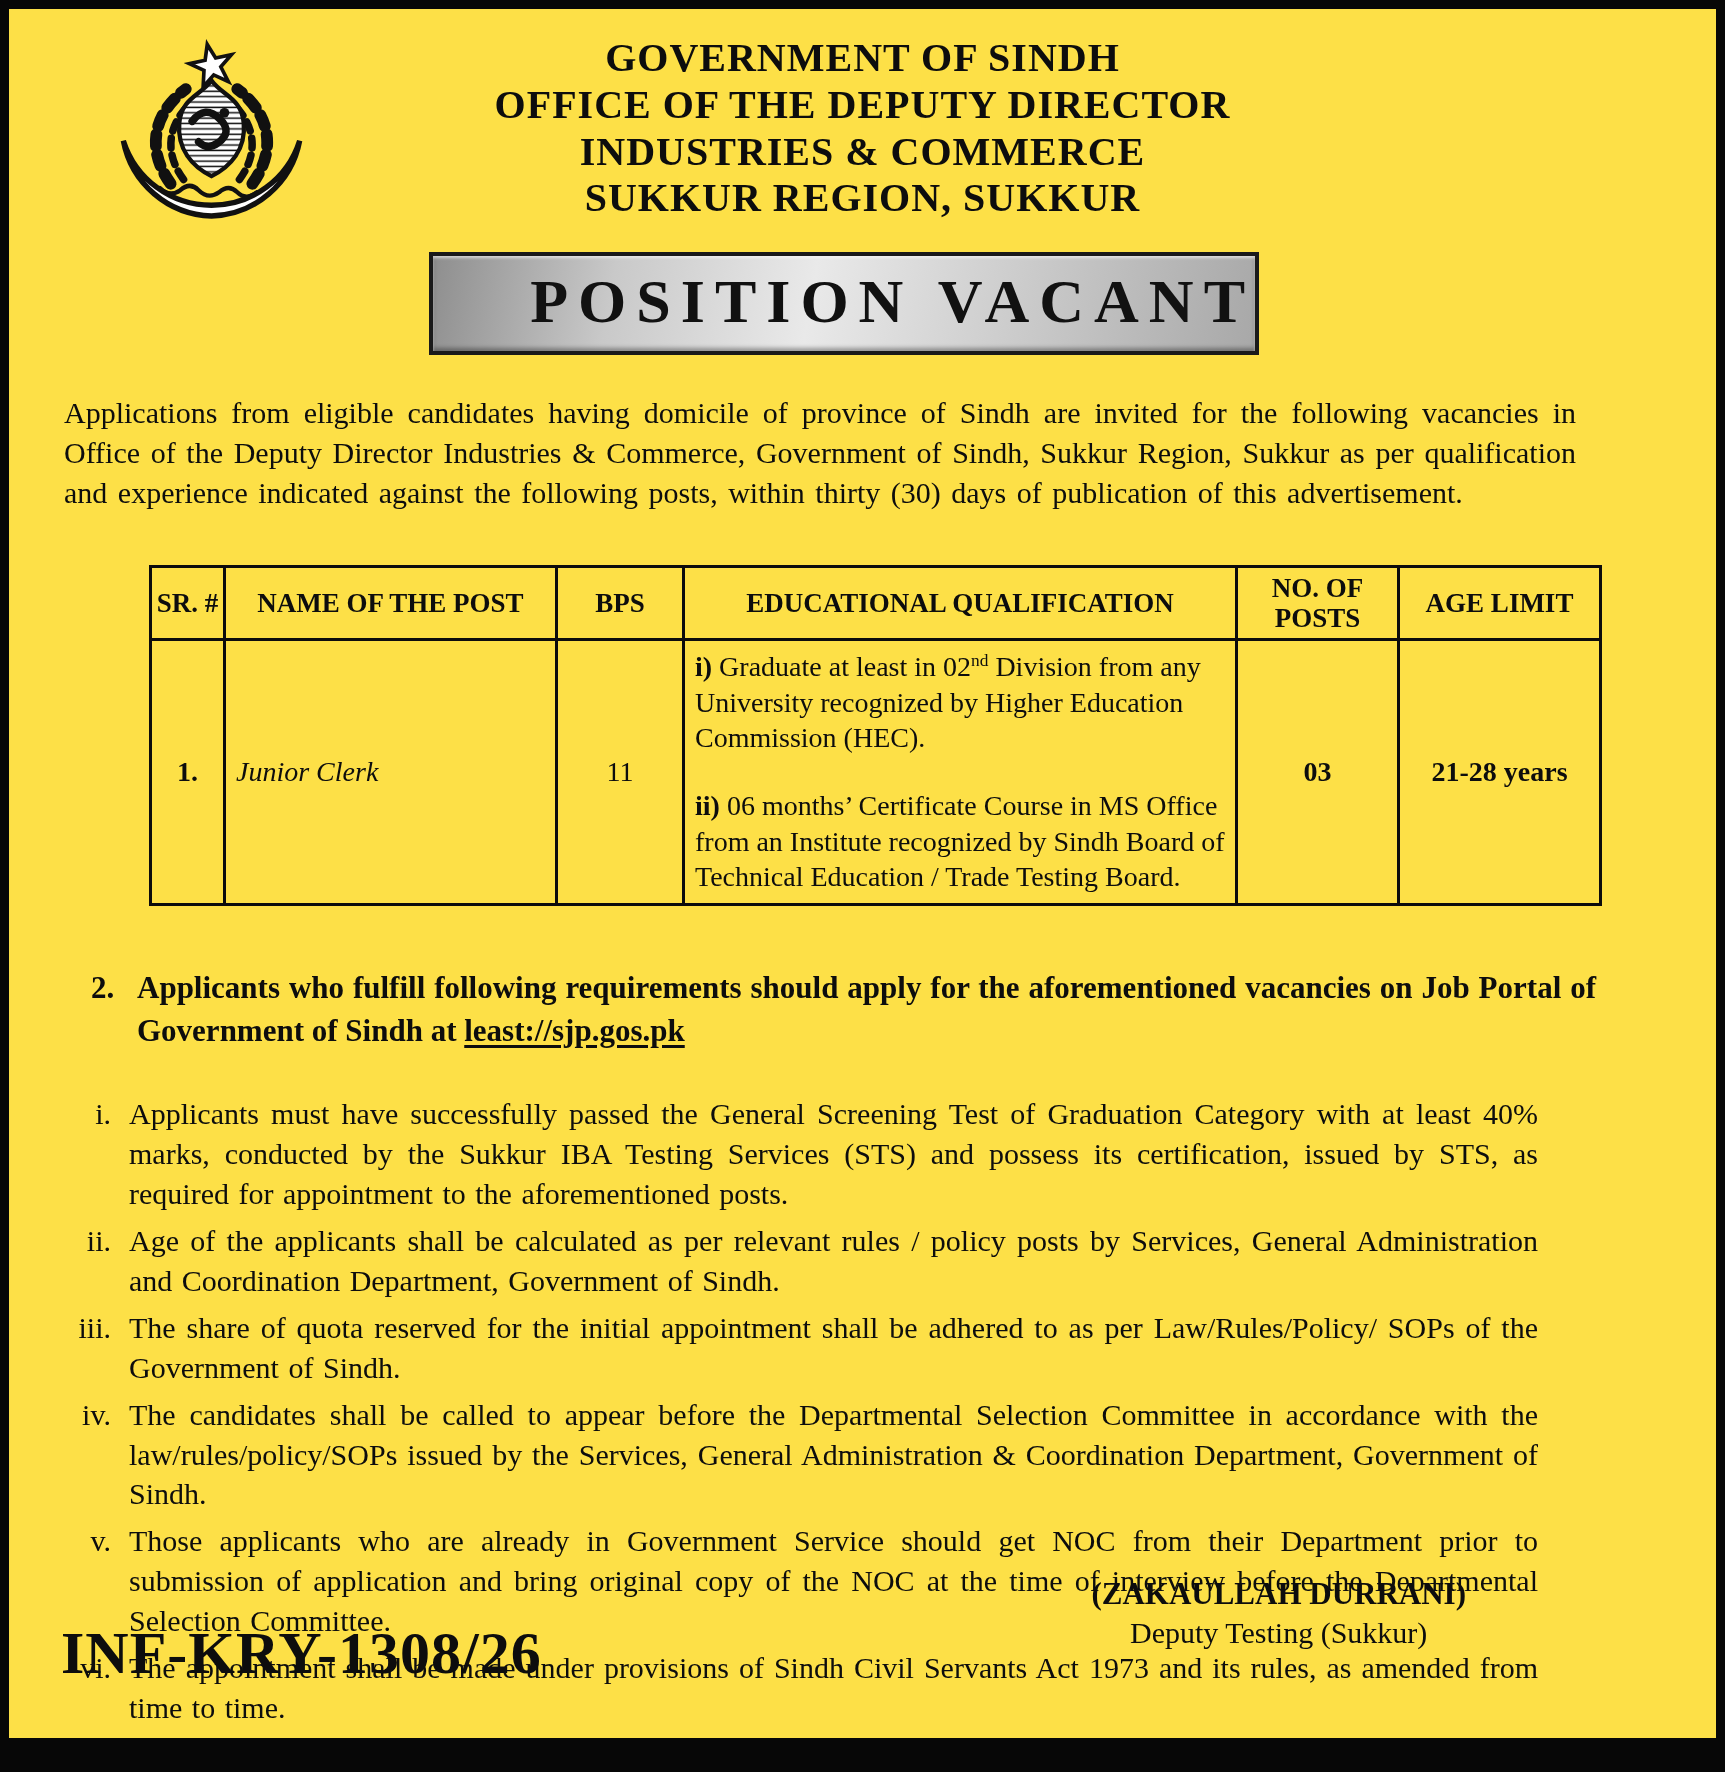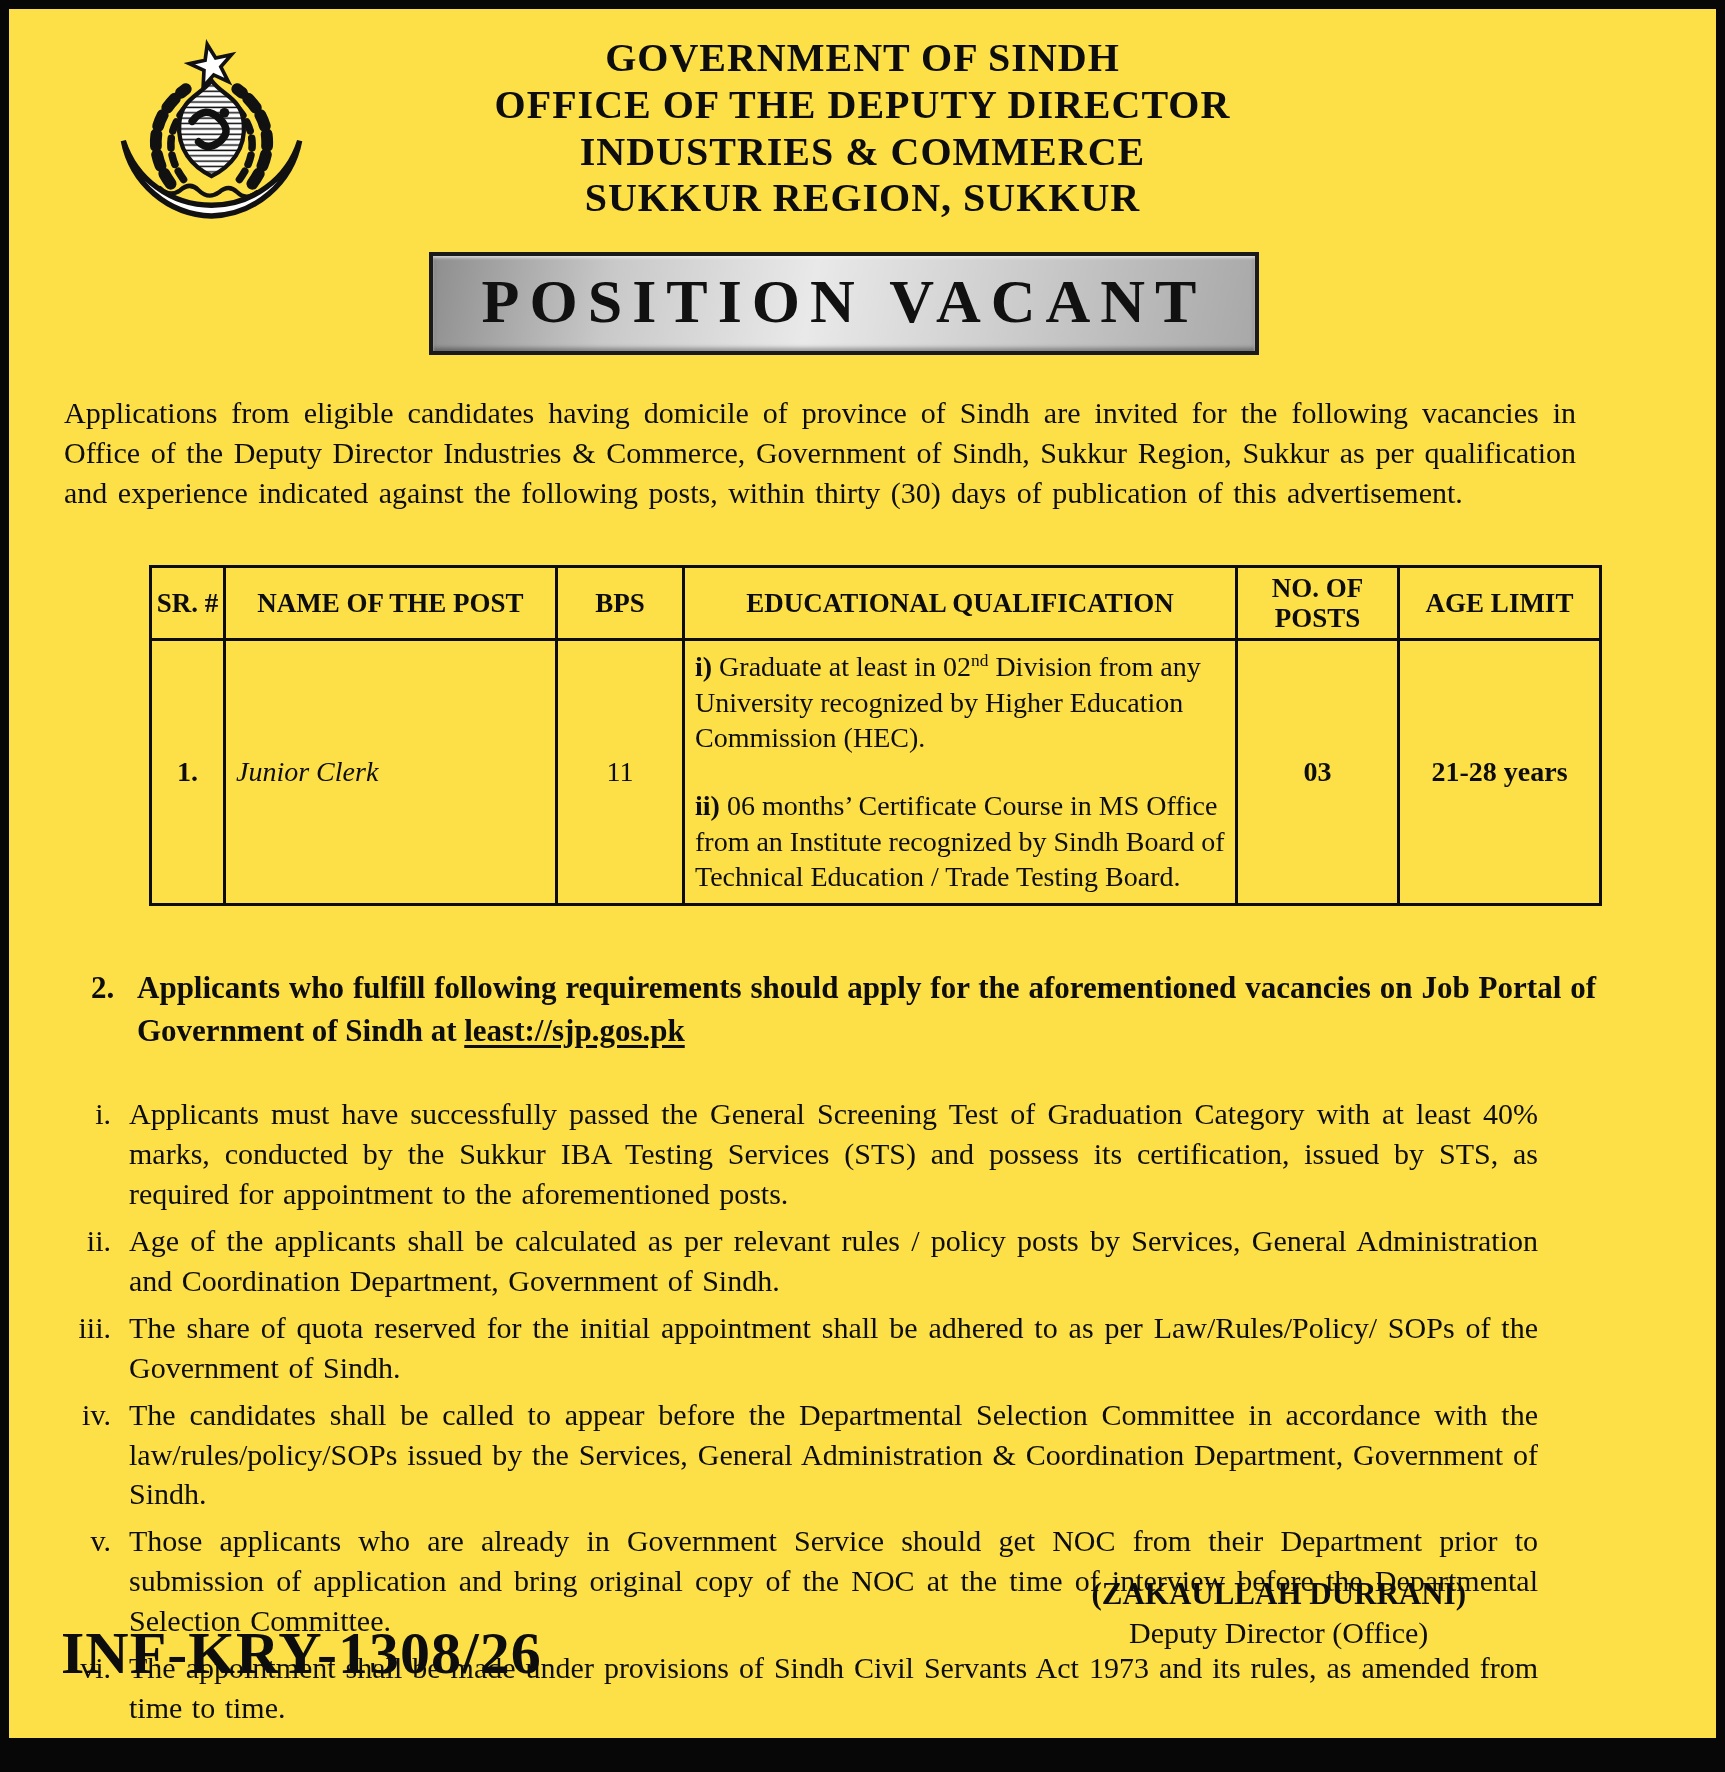--- a/index.html
+++ b/index.html
@@ -7,21 +7,21 @@
   .page{position:absolute;inset:0;background:#fde047;border:solid #070707;border-width:9px 9px 34px 9px;box-sizing:border-box;overflow:hidden;}
 
   
   .crest{position:absolute;left:95px;top:26px;width:215px;height:205px;}
   .header-block{margin-top:26px;text-align:center;}
   .header-line{font-size:40px;font-weight:bold;line-height:1.17;letter-spacing:1px;}
 
   
   .banner{width:822px;margin:30px auto 0 420px;border:4px solid #1a1a1a;
     background:linear-gradient(100deg,#8e8e8e 0%,#c9c9c9 22%,#e9e9e9 46%,#cfcfcf 68%,#a8a8a8 100%);
-    text-align:center;padding:10px 0 14px 0;box-shadow:inset 0 2px 3px rgba(255,255,255,.6), inset 0 -3px 4px rgba(0,0,0,.35);}
+    text-align:right;padding:10px 0 14px 0;box-shadow:inset 0 2px 3px rgba(255,255,255,.6), inset 0 -3px 4px rgba(0,0,0,.35);}
   .banner-text{font-size:62px;font-weight:bold;letter-spacing:10px;color:#111;}
 
   
   .intro{margin:38px 140px 0 55px;font-size:30px;line-height:1.33;text-align:justify;text-align-last:left;word-spacing:3px;}
 
   
   table.posts{border-collapse:collapse;margin:52px 0 0 140px;width:1450px;table-layout:fixed;}
   table.posts th, table.posts td{border:3px solid #0c0c0c;}
   table.posts th{font-size:27px;font-weight:bold;text-align:center;padding:5px 4px;line-height:1.12;}
   table.posts td{font-size:28px;padding:8px 10px;}
@@ -162,16 +162,16 @@
     <div class="cond-item">
       <span class="rnum">vii.</span>
       <span class="ctext">The short-listed applicants shall appear before the Departmental Selection Committee along-with original documents for interviews as per the schedule to be uploaded on the Job Portal of Government of Sindh.</span>
     </div>
 
   </div>
 
   <div class="ref">INF-KRY-1308/26</div>
   <div class="signature">
     <div class="sig-name">(ZAKAULLAH DURRANI)</div>
-    <div class="sig-title">Deputy Director (Office)</div>
+    <div class="sig-title">Deputy Testing (Sukkur)</div>
   </div>
 
 </div>
 
 </body></html>

